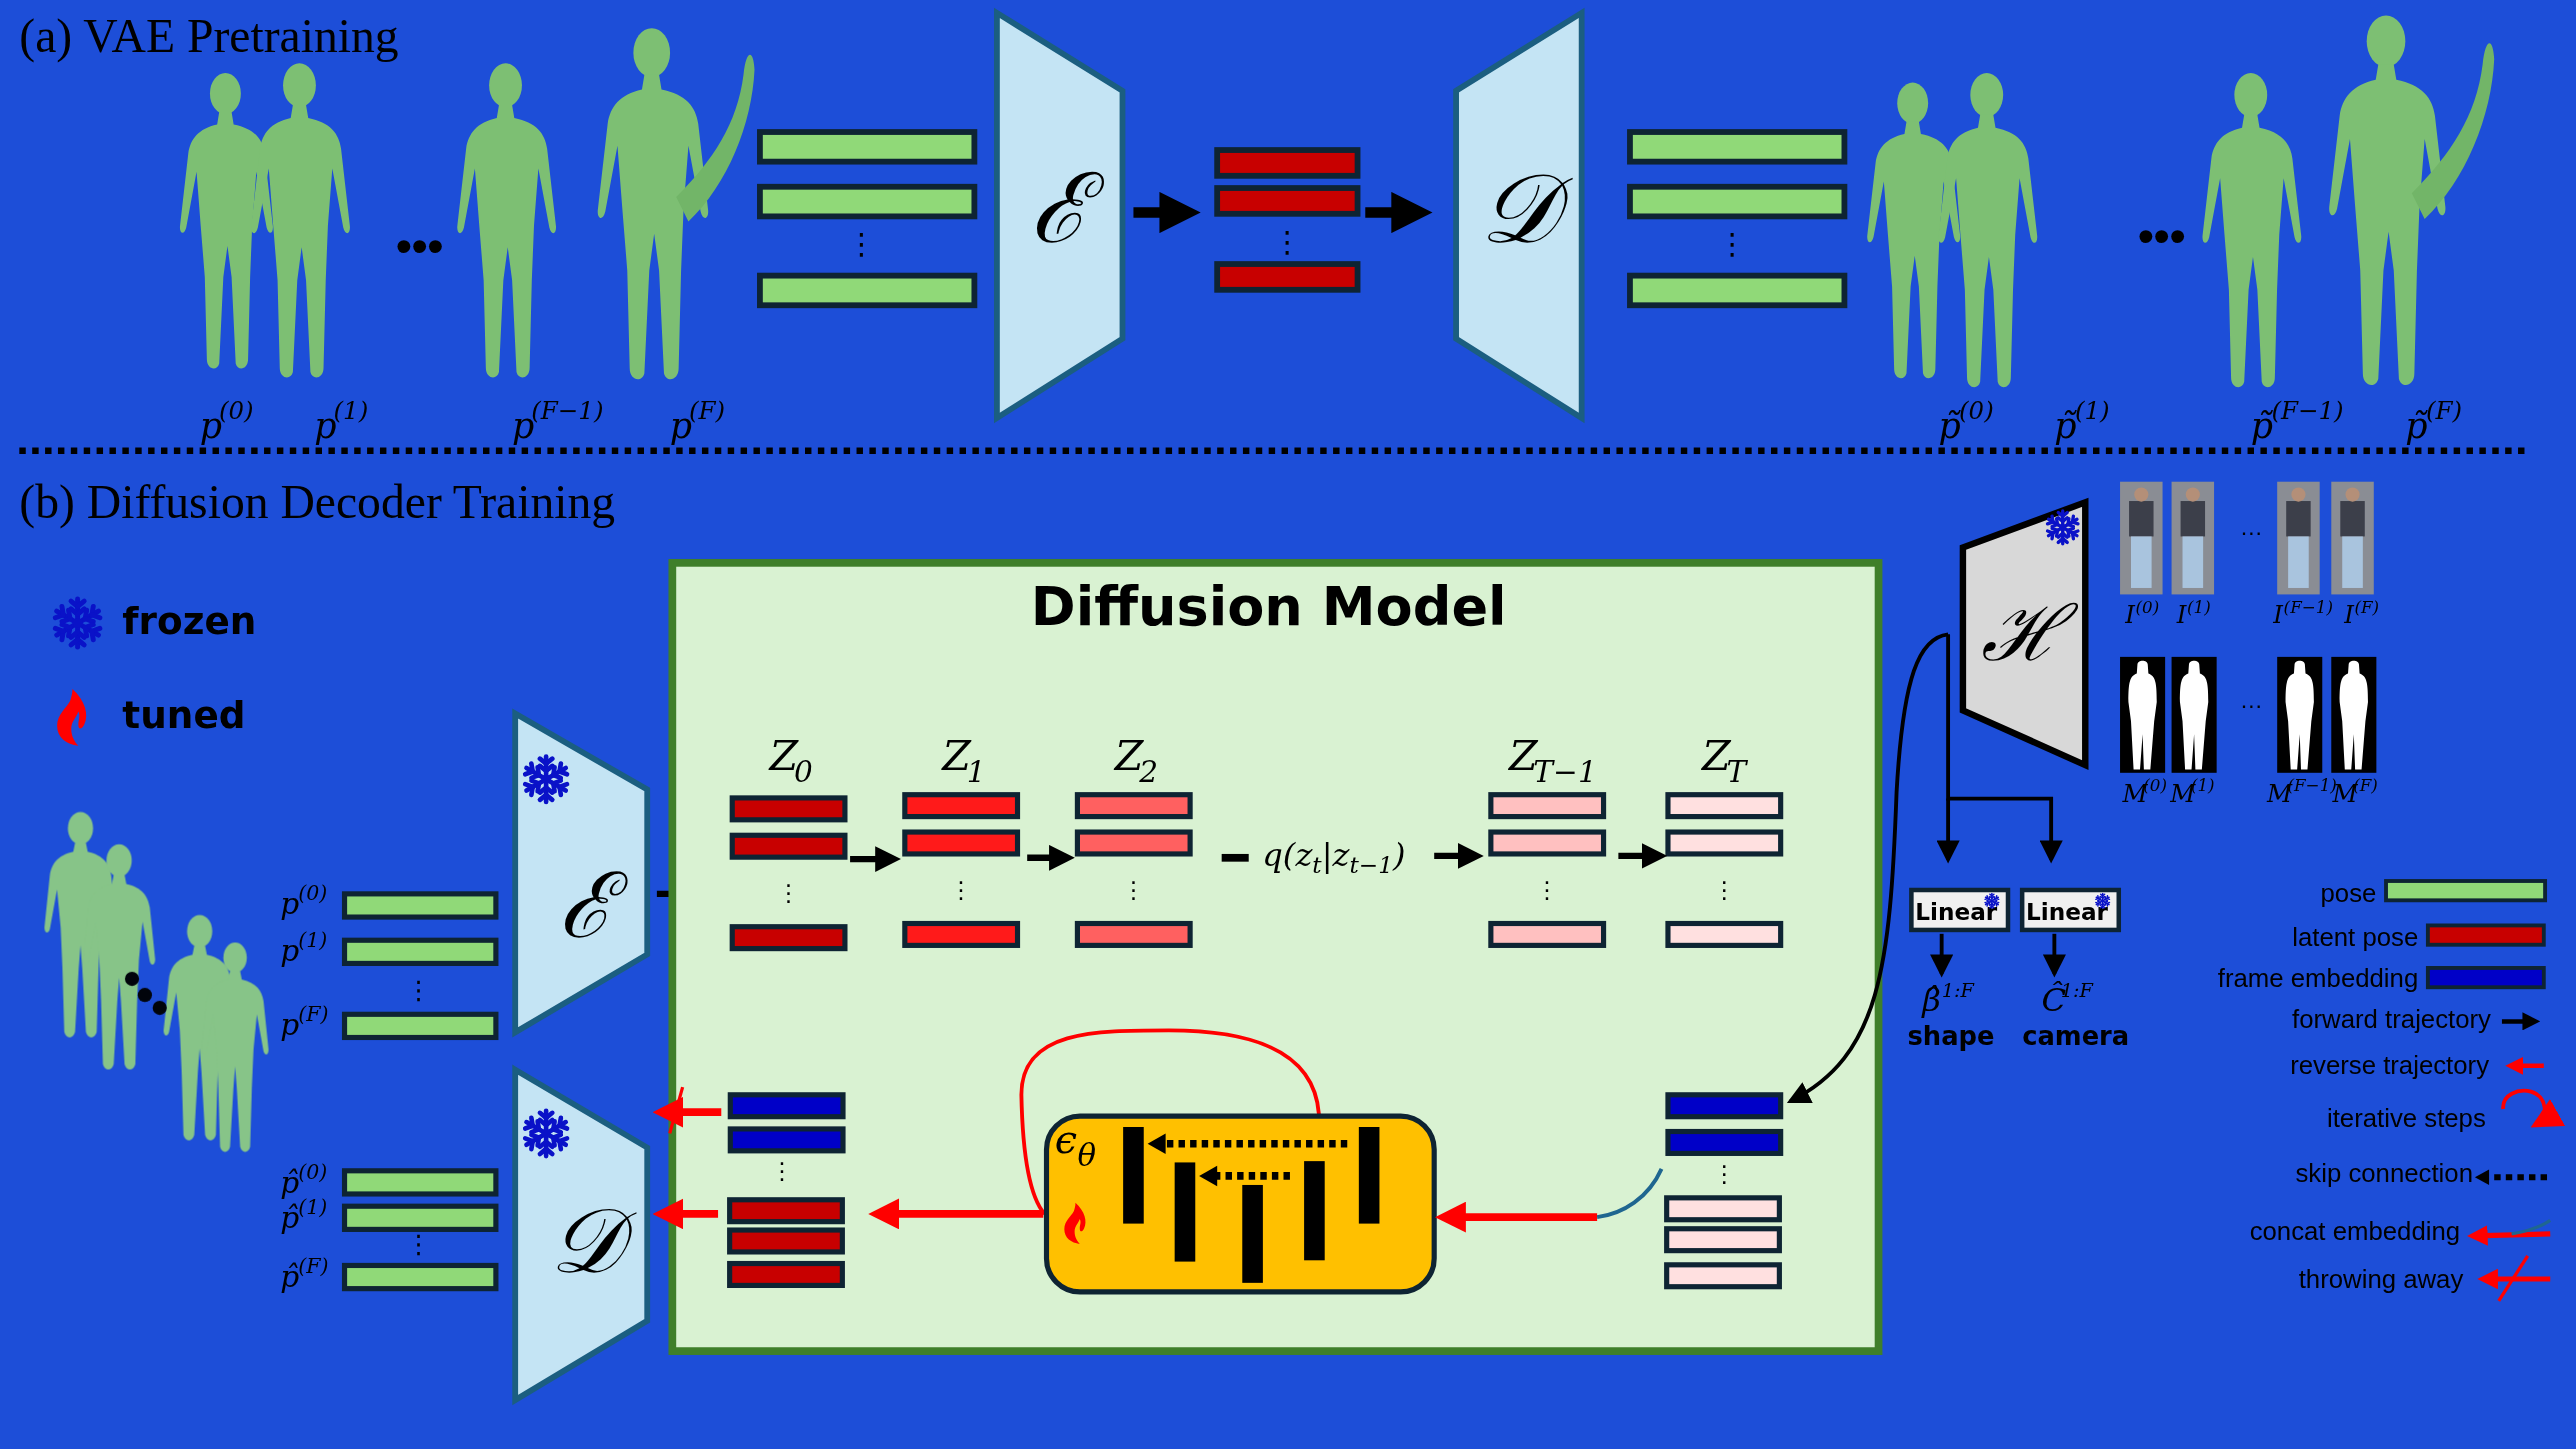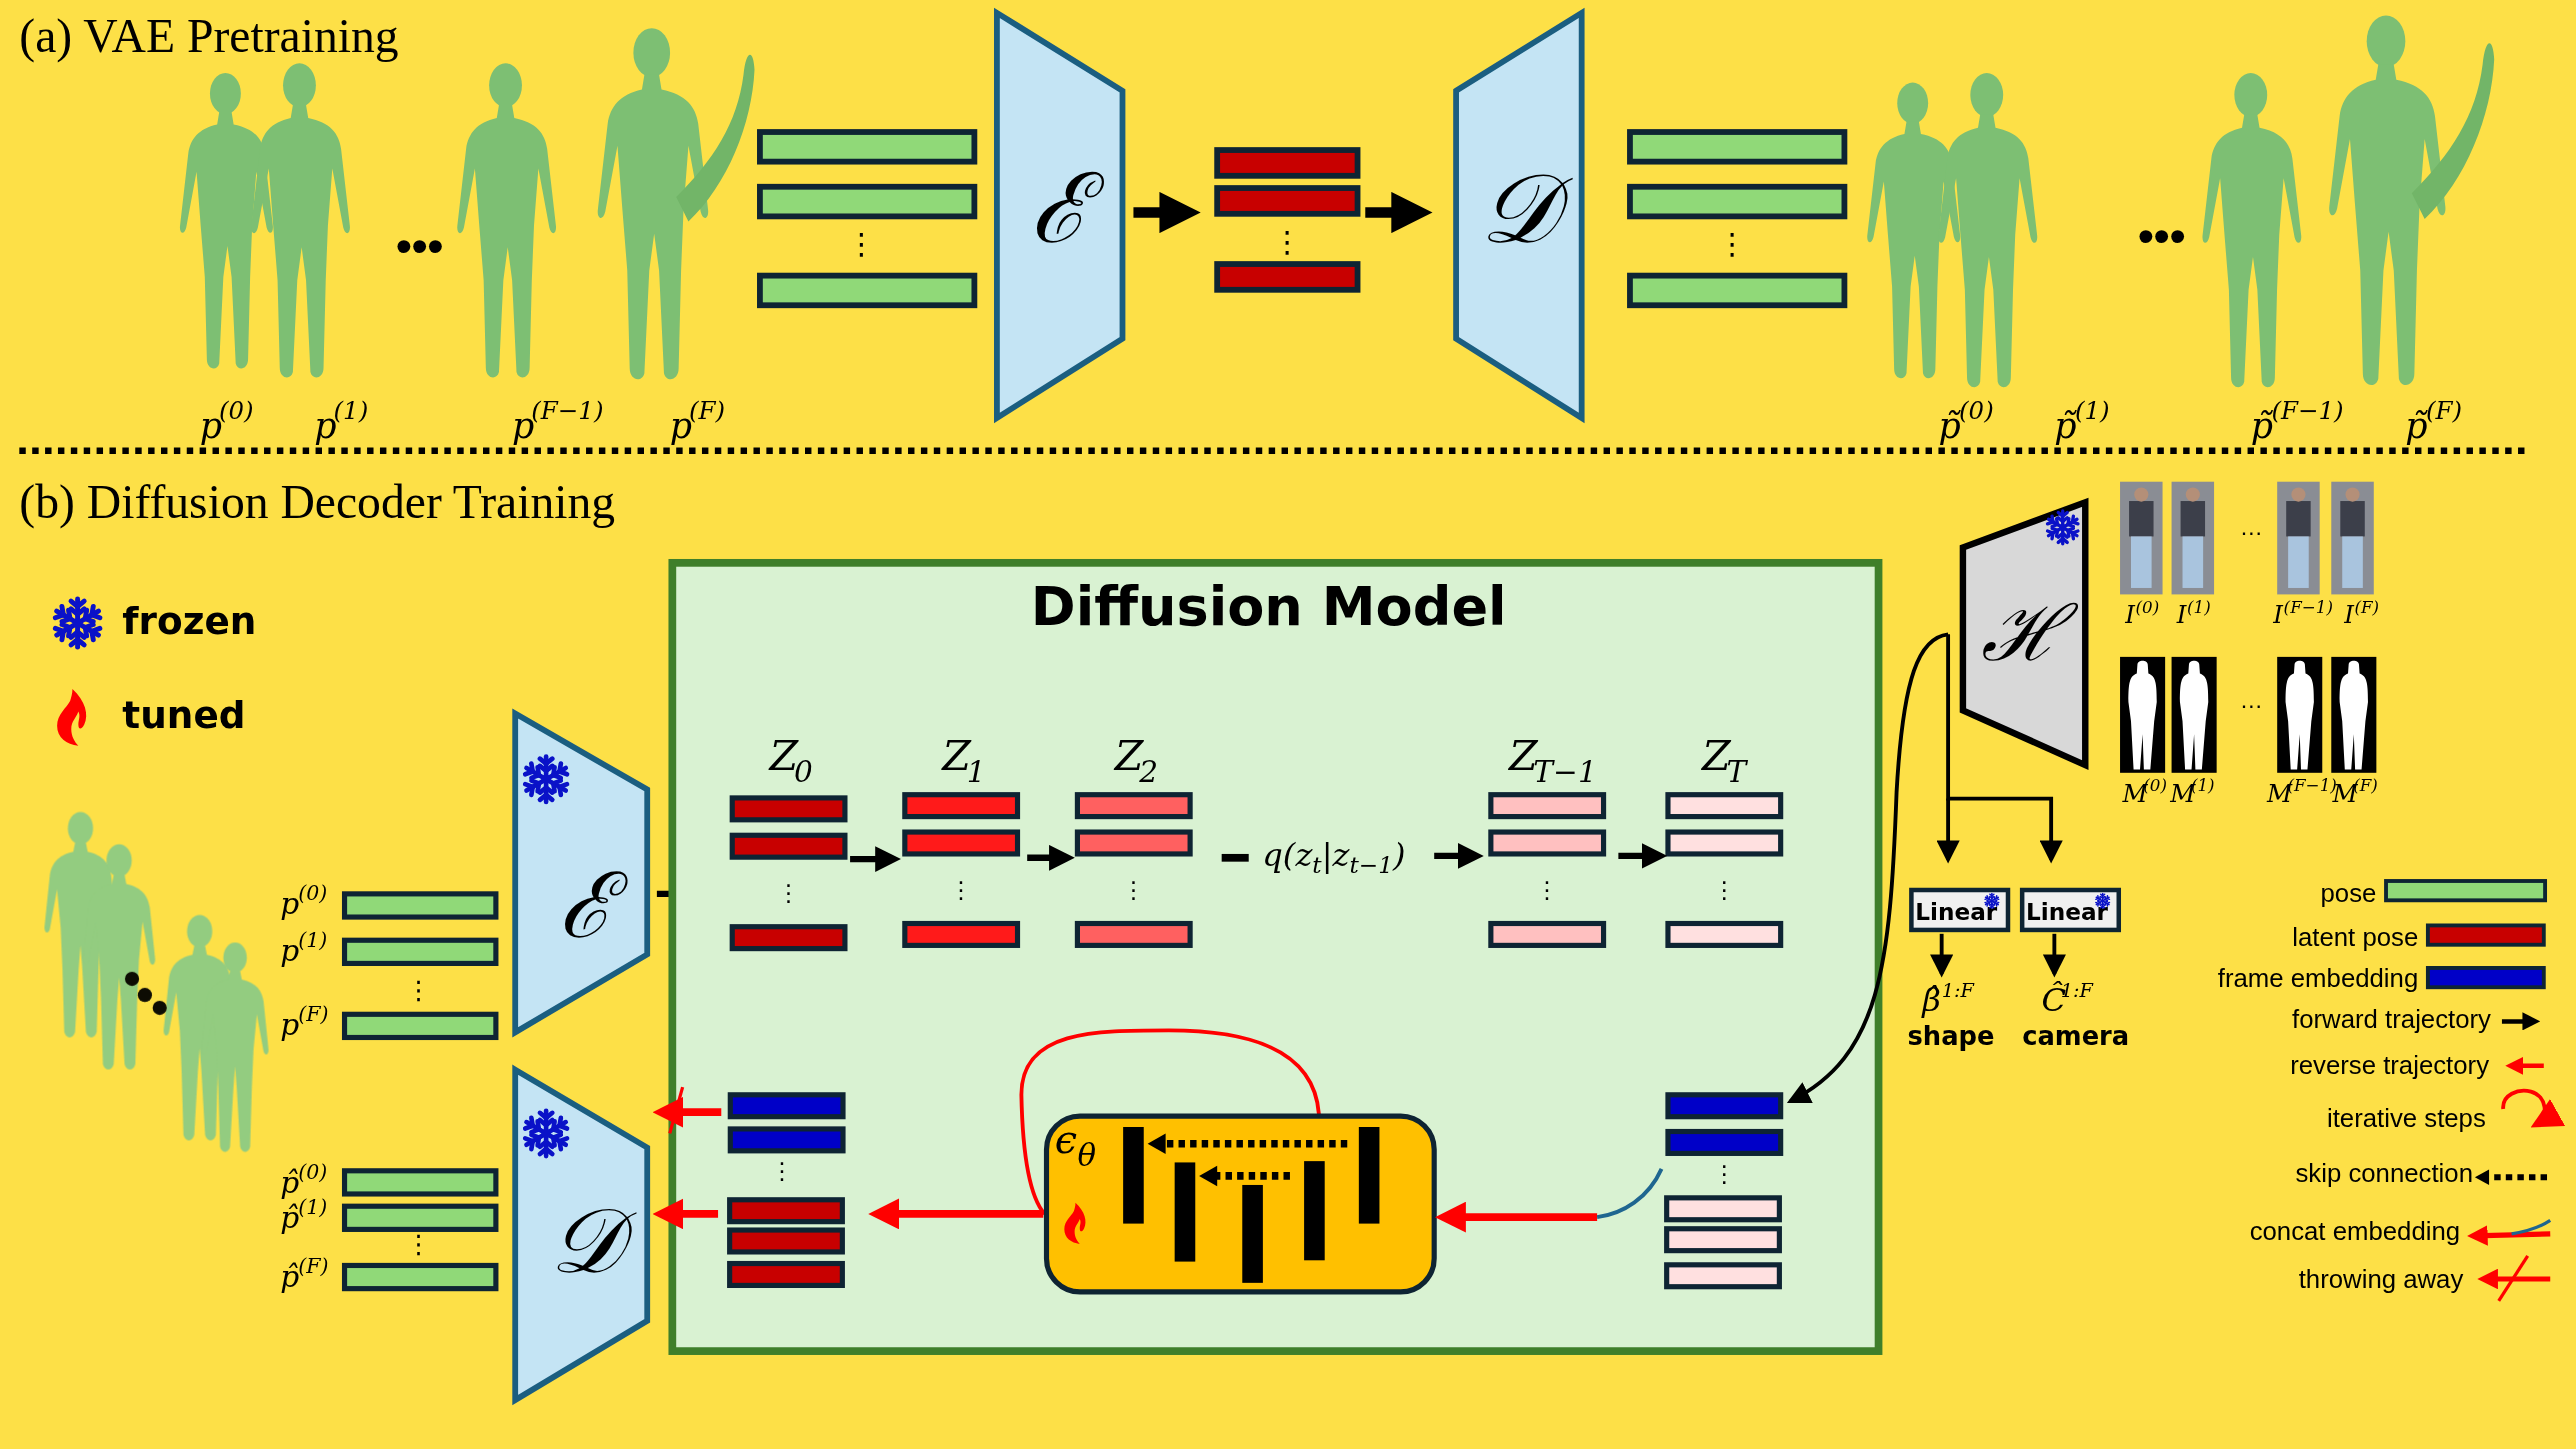--- a/index.html
+++ b/index.html
@@ -1,16 +1,16 @@
 <!DOCTYPE html>
 <html style="font-size:10.3px"><head>
 <meta charset="utf-8">
 <style>
   html, body { margin: 0; padding: 0; background: #ffffff; }
-  #canvas { width: 2576px; height: 1449px; position: relative; overflow: hidden; background: #fde047; }
+  #canvas { width: 2576px; height: 1449px; position: relative; overflow: hidden; background: #1d4ed8; }
   svg { display: block; }
   .serif { font-family: "Liberation Serif", "DejaVu Serif", serif; }
   .sans { font-family: "Liberation Sans", "DejaVu Sans", sans-serif; }
   .math { font-family: "DejaVu Serif", "Liberation Serif", serif; font-style: italic; }
   .sansbold { font-family: "DejaVu Sans", "Liberation Sans", sans-serif; font-weight: bold; }
 </style>
 </head>
 <body>
 
 <div id="canvas">

